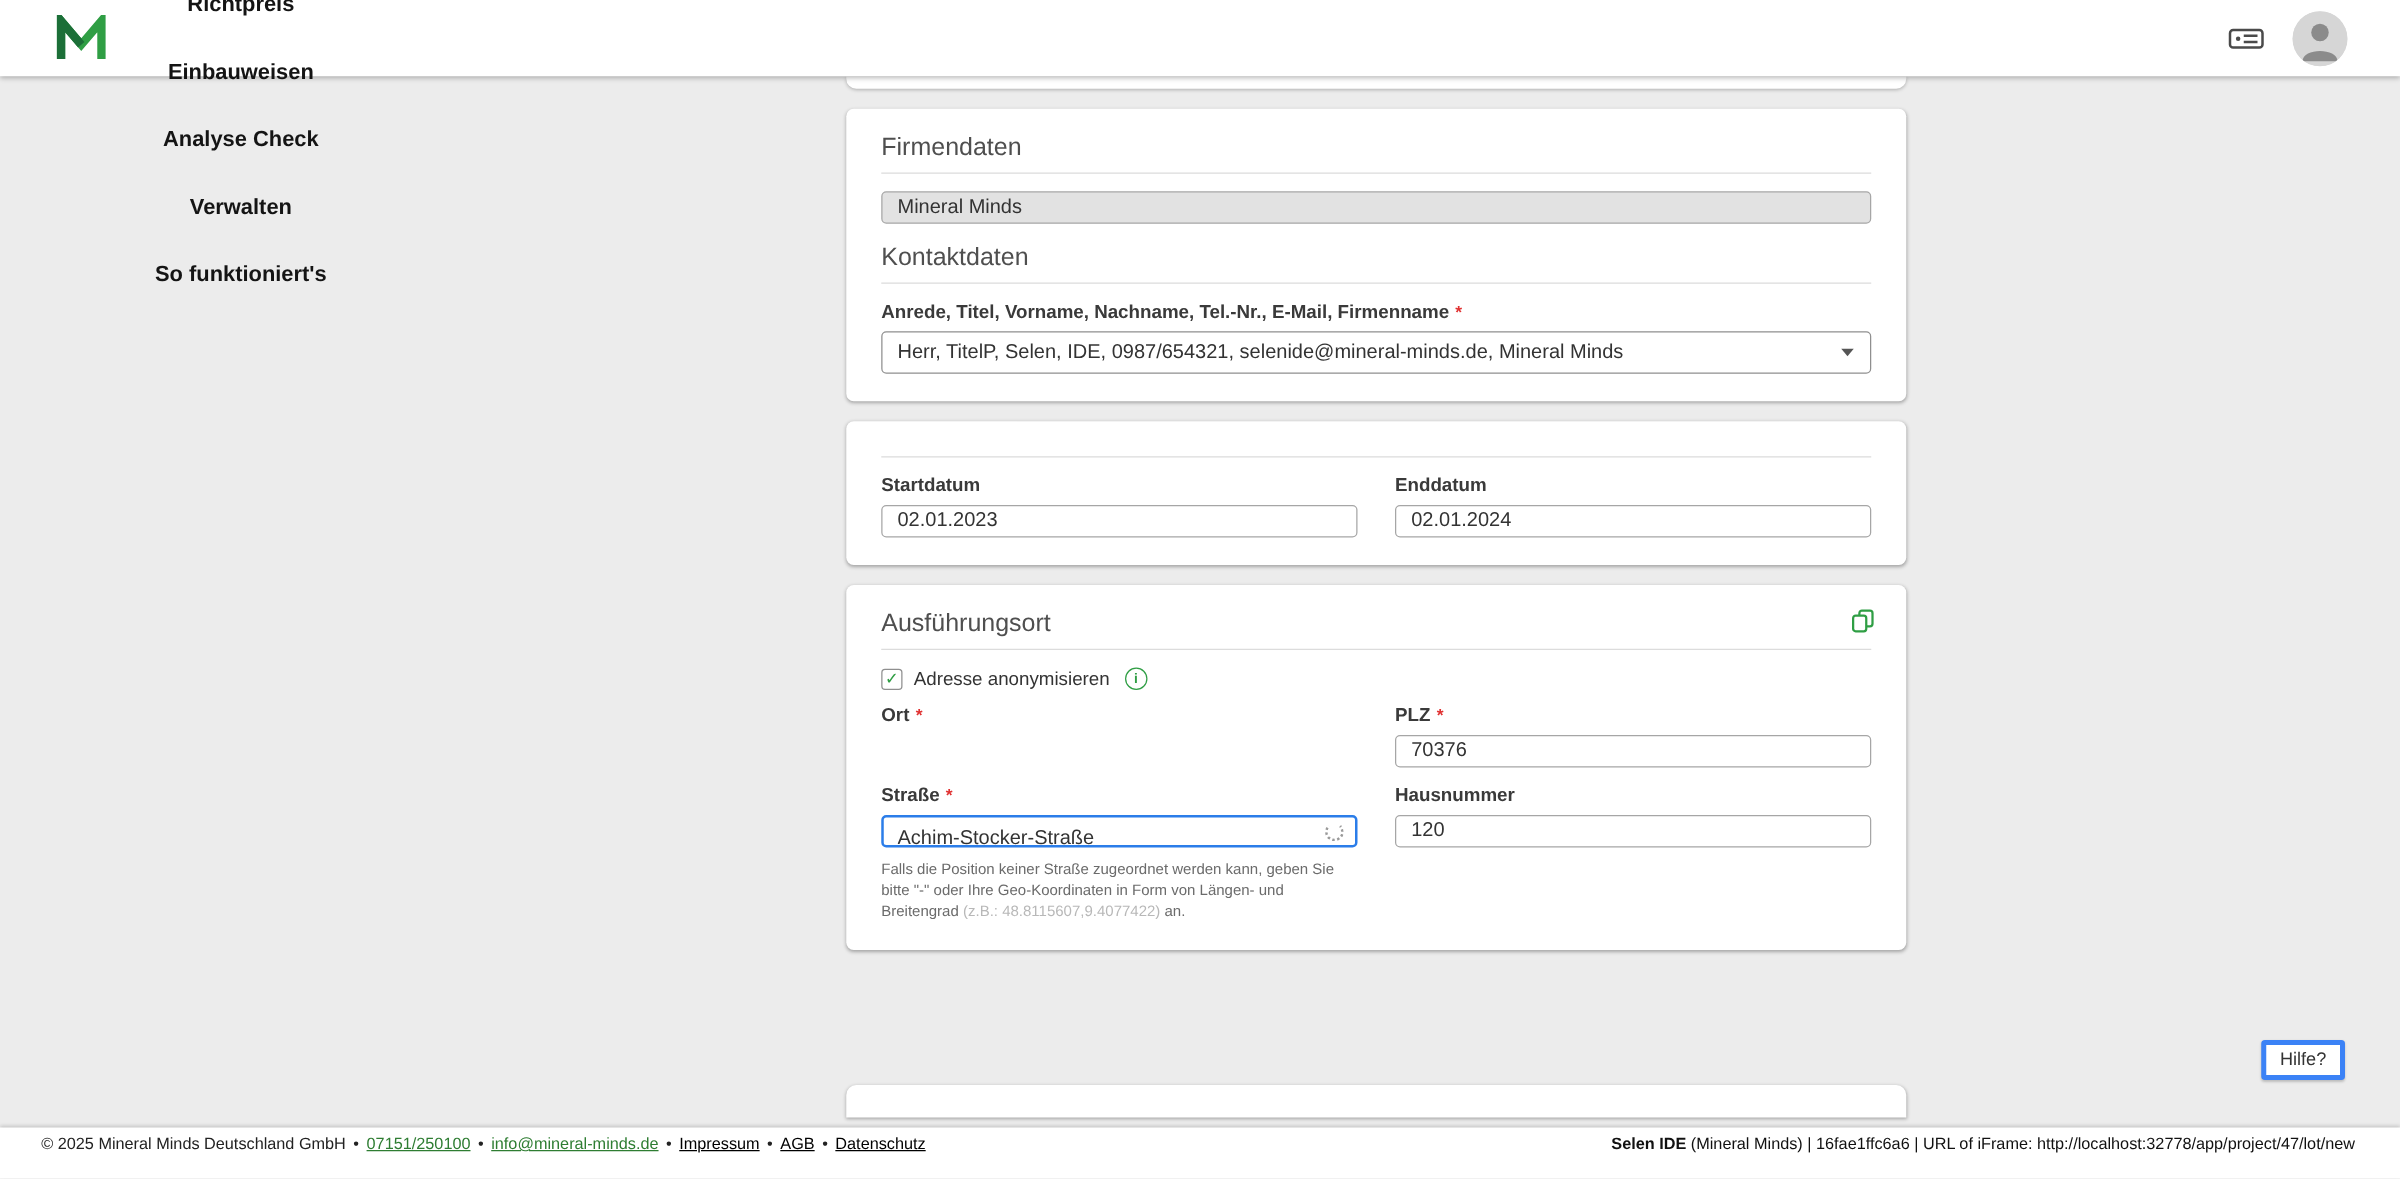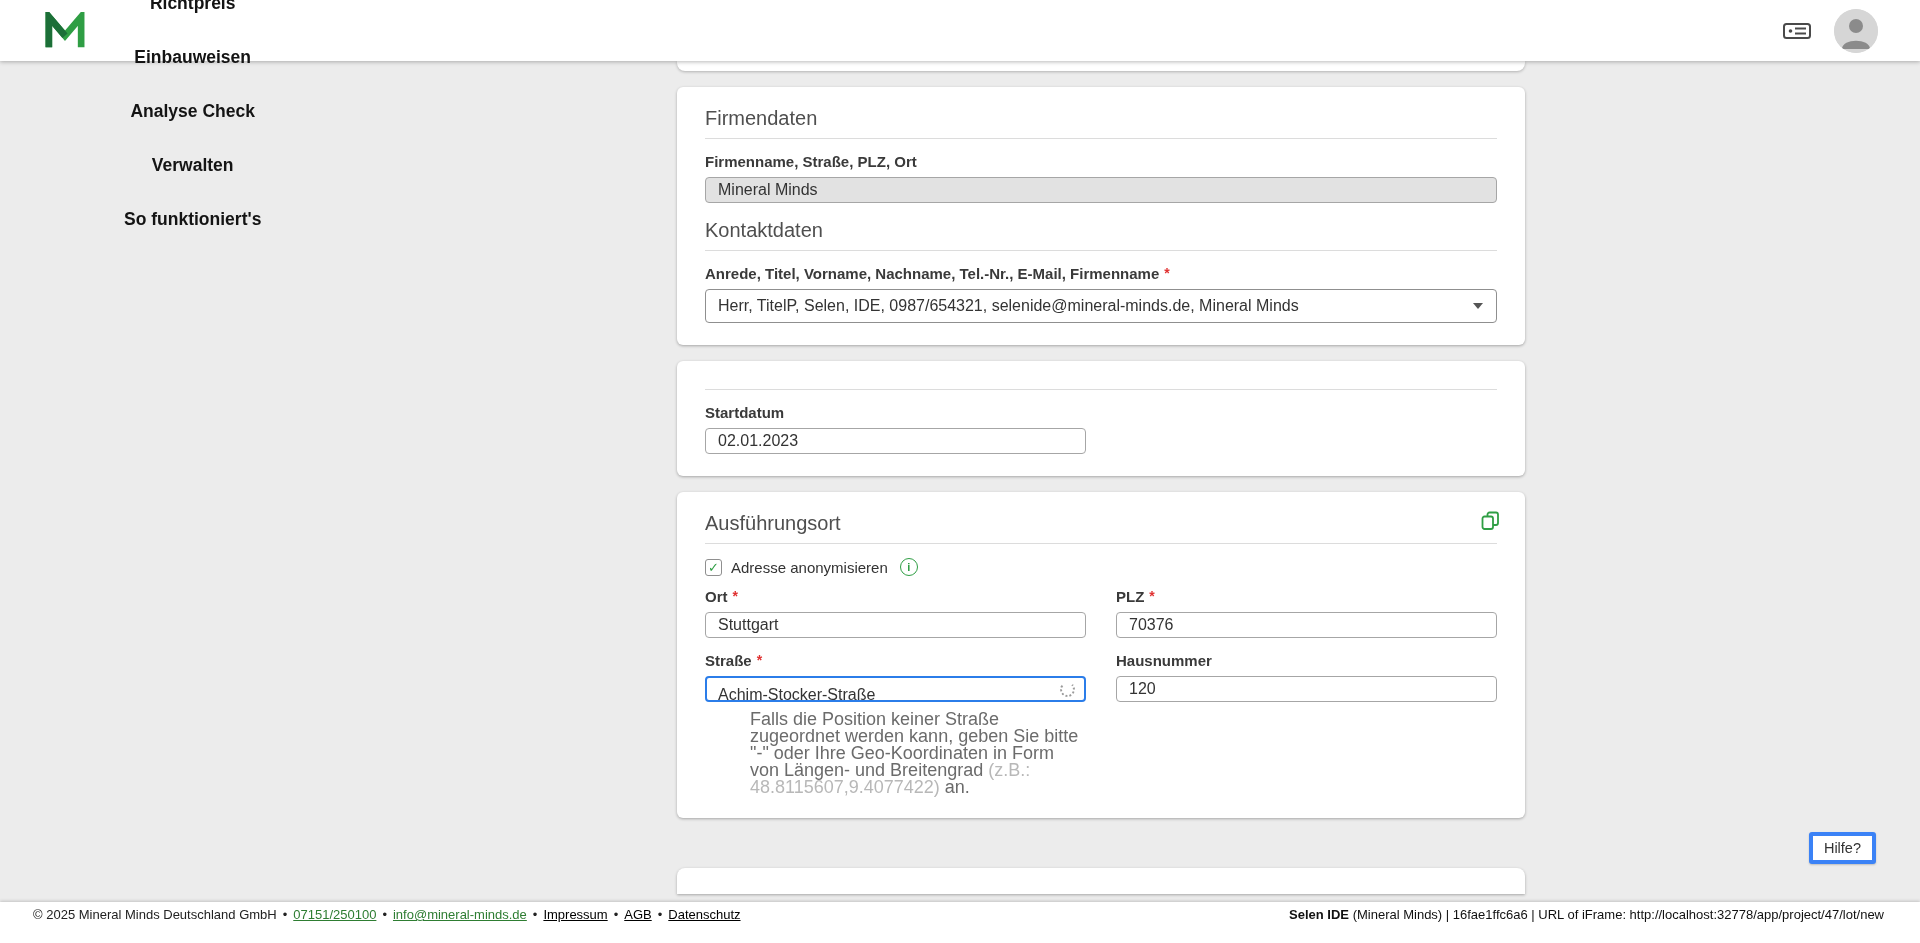--- a/index.html
+++ b/index.html
@@ -111,23 +111,22 @@
   .input-wrap { position:relative; }
   .spinner {
     position:absolute; right:11px; top:50%; margin-top:-8px;
     width:15px; height:15px; border-radius:50%;
     border:2px dotted #9a9a9a; border-top-color:transparent;
     animation:spin 1.1s linear infinite;
   }
   @keyframes spin { to { transform:rotate(360deg); } }
 
   .help-text {
-    font-size:18px; color:#6b6b6b; line-height:17px; margin-top:7px;
+    font-size:12px; color:#6b6b6b; line-height:17px; margin-top:7px;
     max-width:395px;
-    margin-left:45px;
   }
   .help-muted { color:#b8b8b8; }
 
   .copy-btn { position:absolute; top:18px; right:24px; cursor:pointer; }
 
   
   .help-btn {
     position:absolute; right:44px; bottom:79px;
     background:#fff; border:4px solid #3b82f6; border-radius:3px;
     padding:4px 11px; font-size:14.5px; color:#333;
@@ -193,23 +192,20 @@
 
 <div class="main">
   <div class="column">
 
     <div class="sliver-top"></div>
 
     <div class="card">
       <div class="section-title">Firmendaten</div>
       <div class="rule"></div>
 
-      <div class="field-label">
-        <span>Firmenname, Straße, PLZ, Ort</span>
-      </div>
       <input class="text-input disabled" type="text" disabled="" value="Mineral Minds" style="">
 
       <div class="section-title mt16">Kontaktdaten</div>
       <div class="rule"></div>
 
       <div class="field-label">
         <span>Anrede, Titel, Vorname, Nachname, Tel.-Nr., E-Mail, Firmenname</span>
         <span class="req">*</span>
       </div>
       <div class="select-box">
@@ -220,20 +216,26 @@
 
     <div class="card">
       <div class="rule"></div>
 
       <div class="row2">
         <div>
           <div class="field-label">
             <span>Startdatum</span>
           </div>
           <input class="text-input" type="text" value="02.01.2023" style="">
+        </div>
+        <div>
+          <div class="field-label">
+            <span>Enddatum</span>
+          </div>
+          <input class="text-input" type="text" value="02.01.2024" style="">
         </div>
       </div>
     </div>
 
     <div class="card">
       <span class="copy-btn">
         <svg width="21" height="21" viewBox="0 0 21 21">
           <rect x="7.5" y="2.5" width="10.5" height="12.5" rx="2" fill="none" stroke="#2f9e44" stroke-width="1.8"></rect>
           <rect x="2.5" y="6.5" width="10.5" height="12.5" rx="2" fill="#fff" stroke="#2f9e44" stroke-width="1.8"></rect>
         </svg>
@@ -249,21 +251,20 @@
         <span class="check-label">Adresse anonymisieren</span>
         <span class="info-icon">i</span>
       </div>
 
       <div class="row2">
         <div>
           <div class="field-label">
             <span>Ort</span>
             <span class="req">*</span>
           </div>
-          <input class="text-input" type="text" value="Stuttgart" style="">
         </div>
         <div>
           <div class="field-label">
             <span>PLZ</span>
             <span class="req">*</span>
           </div>
           <input class="text-input" type="text" value="70376" style="">
         </div>
       </div>
 

